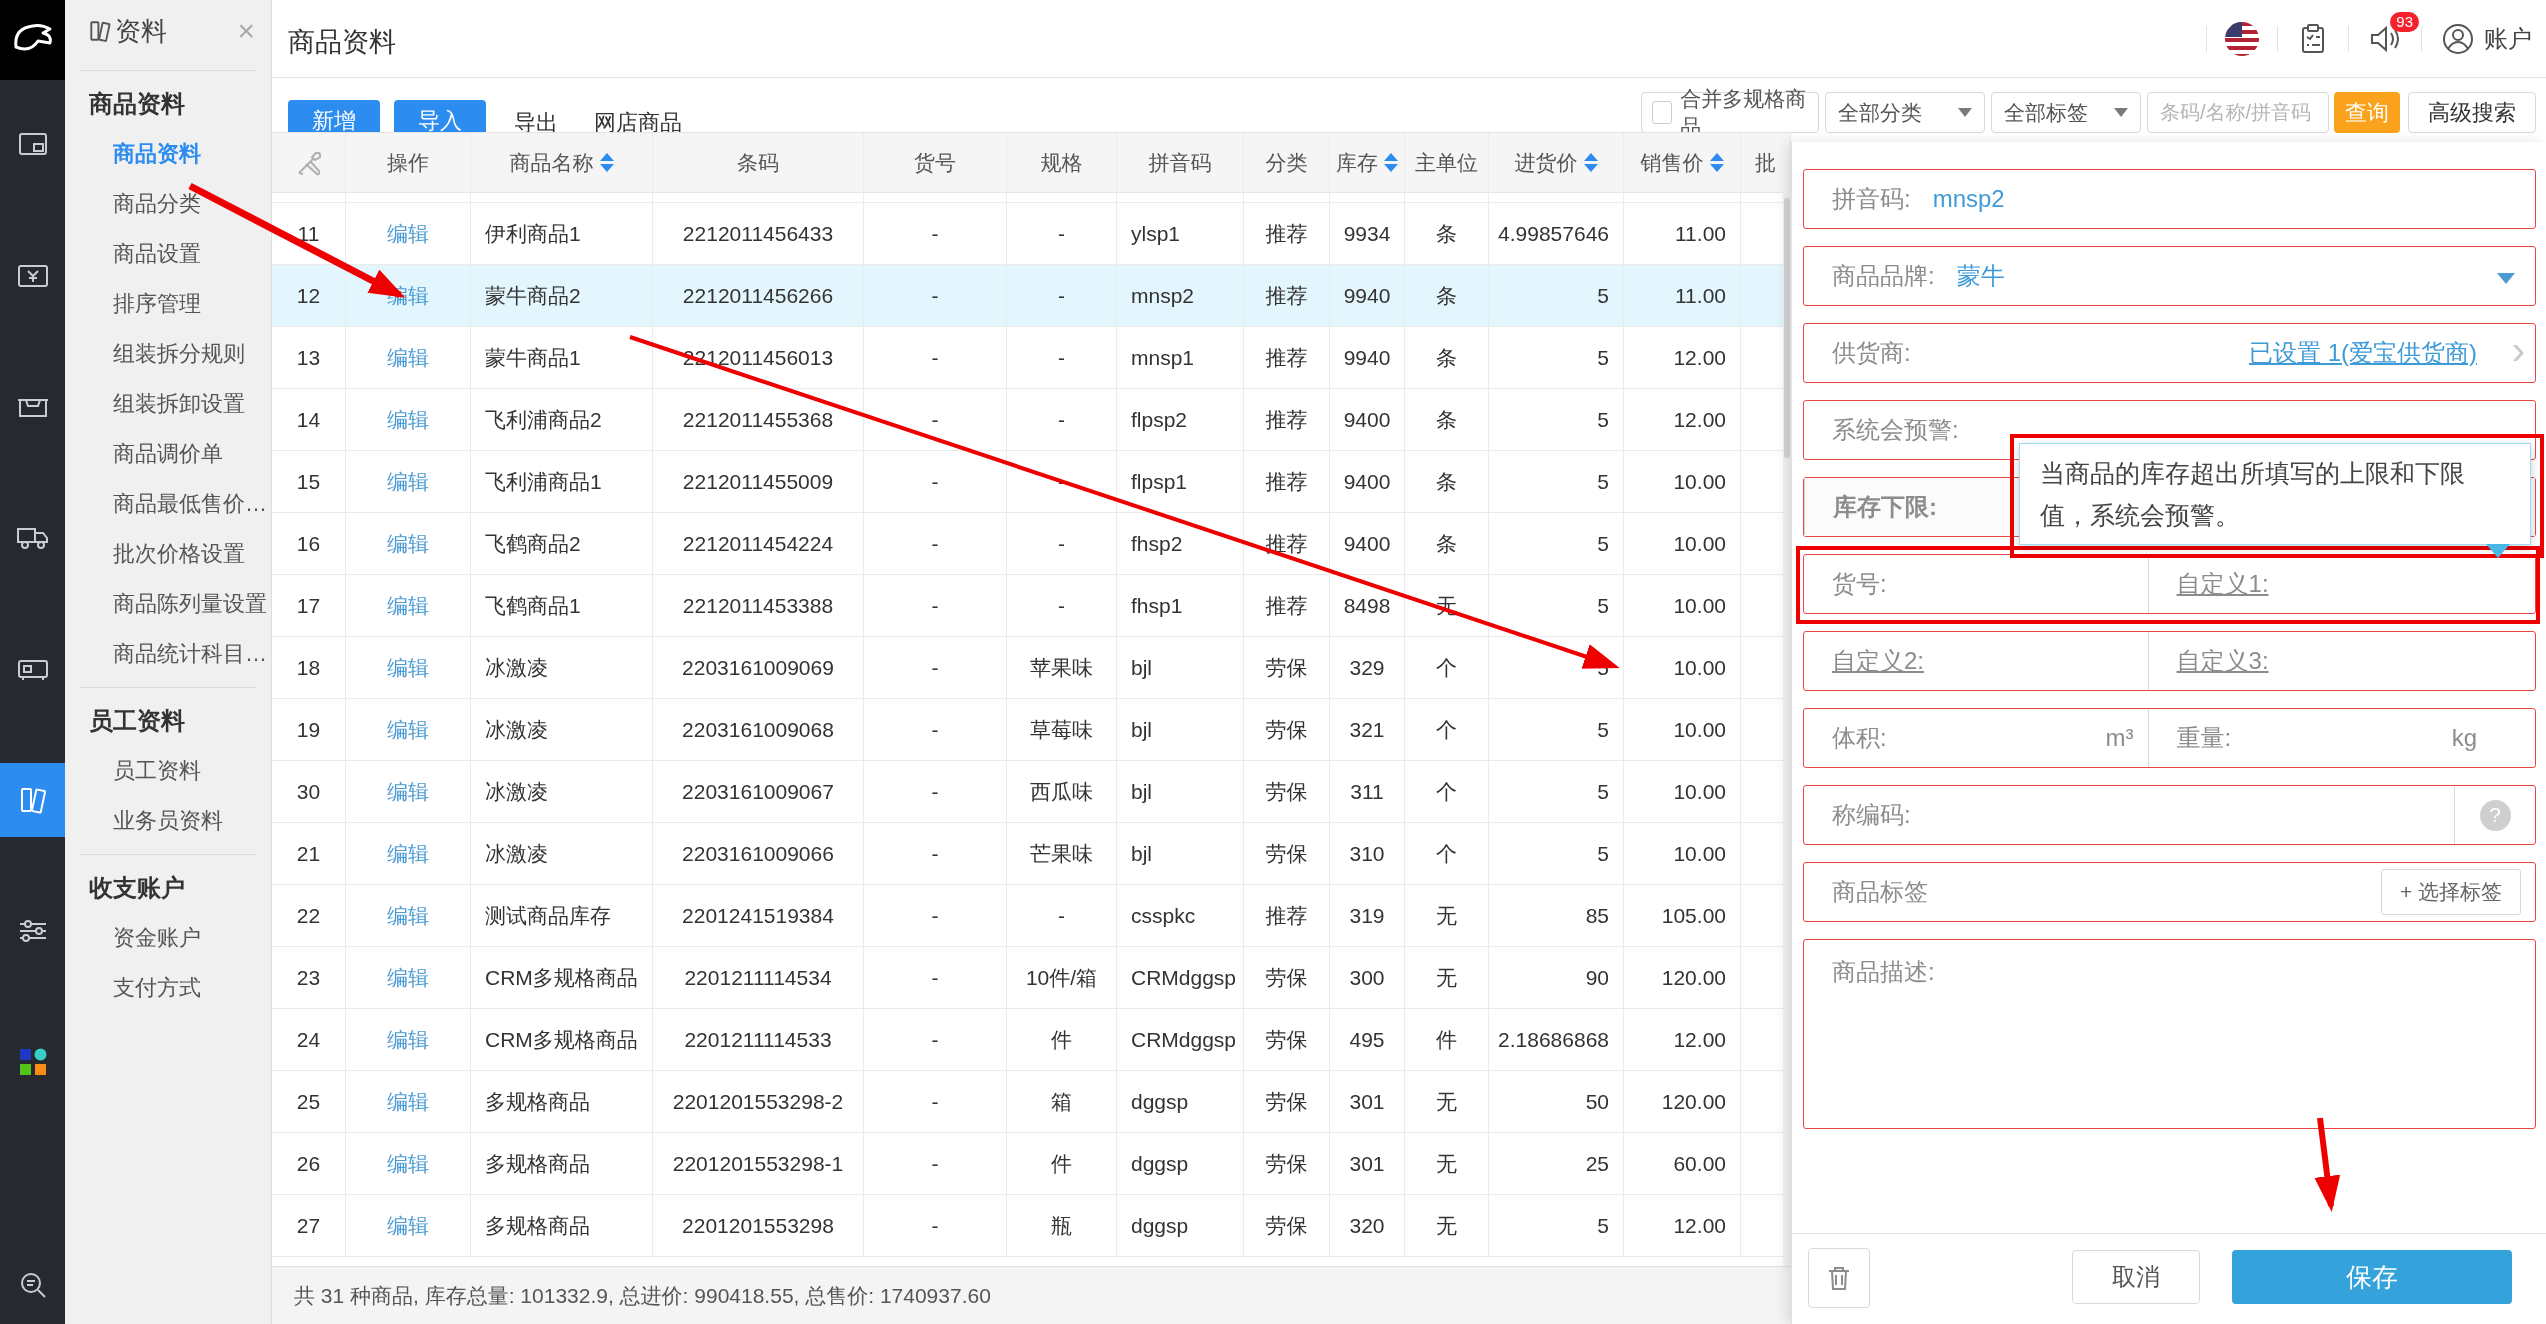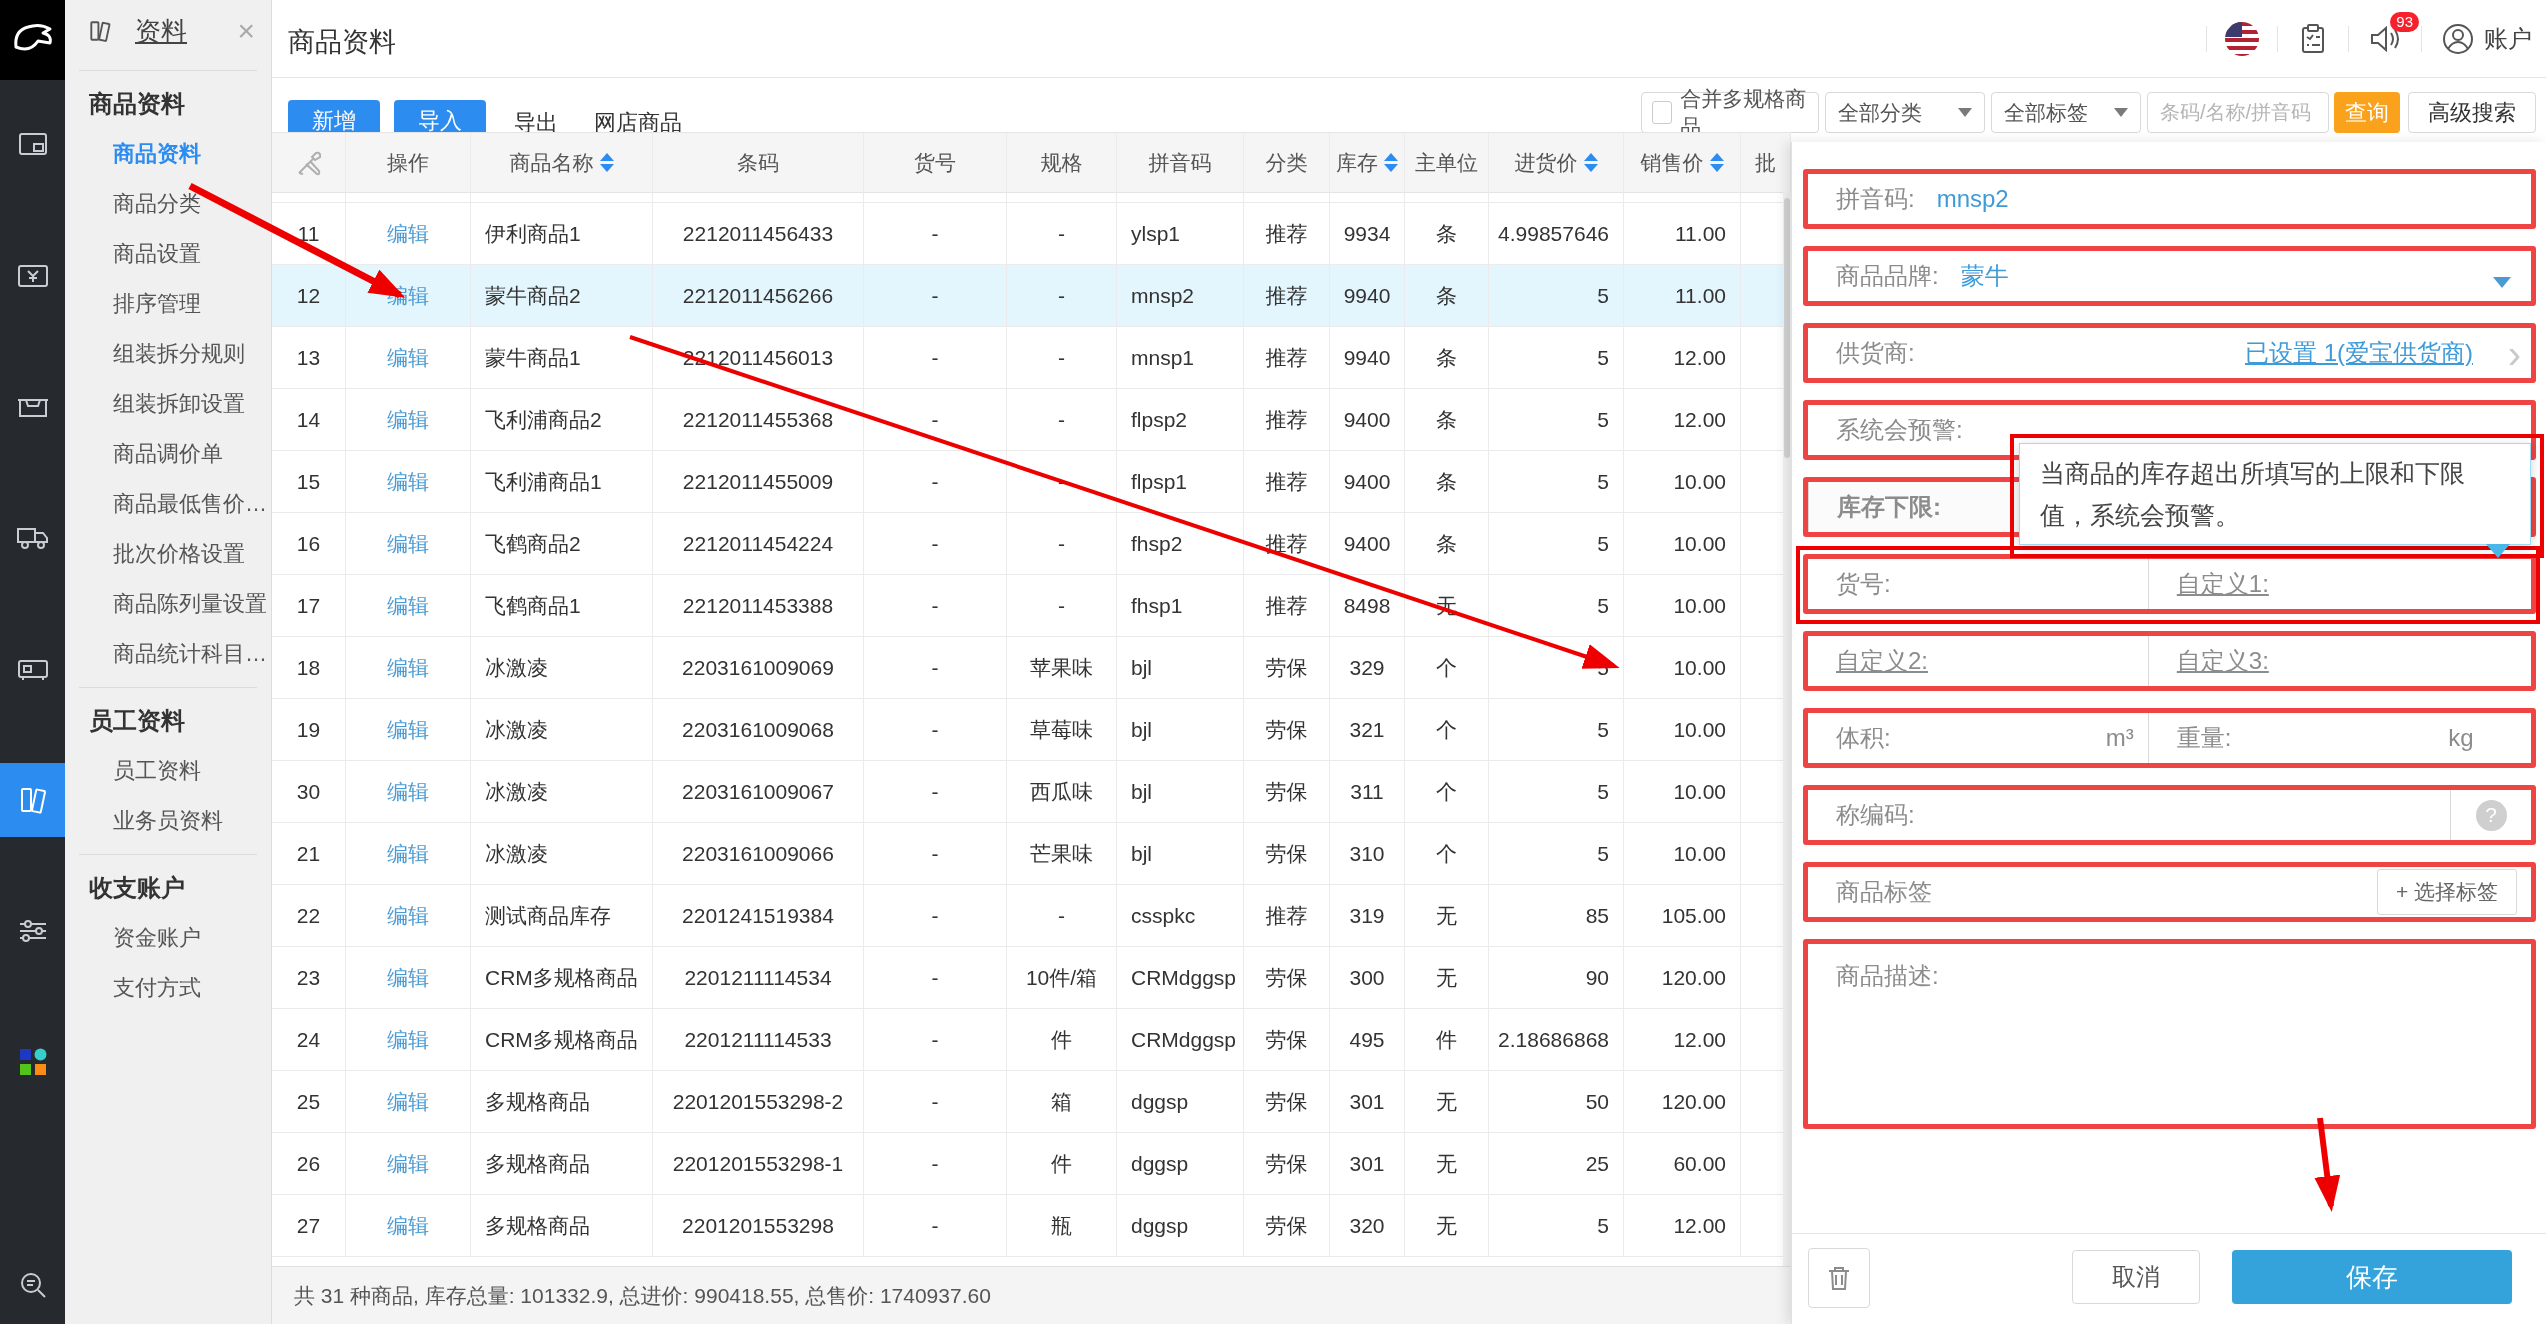--- a/index.html
+++ b/index.html
@@ -12,21 +12,21 @@
   #rail{position:absolute;left:0;top:0;width:65px;height:1324px;background:#26292e;}
   #logo{width:65px;height:80px;background:#000;display:flex;align-items:center;justify-content:center;}
   .rail-item{width:65px;height:74px;display:flex;align-items:center;justify-content:center;}
   .rail-item.active{background:#2d8cf0;}
   .rail-item svg{stroke:#c8cdd4;fill:none;stroke-width:2;}
   .rail-item.active svg{stroke:#fff;}
   #rail-bottom{position:absolute;bottom:8px;left:0;width:65px;height:60px;display:flex;align-items:center;justify-content:center;}
   
   #sidebar{position:absolute;left:65px;top:0;width:207px;height:1324px;background:#f0f0f0;border-right:1px solid #ddd;box-sizing:border-box;}
   #sidebar-header{height:62px;display:flex;align-items:center;padding:0 16px 0 20px;}
-  #sidebar-title{font-size:26px;color:#444;margin-left:20px;flex:1;text-decoration:underline;}
+  #sidebar-title{font-size:26px;color:#444;margin-left:0;flex:1;}
   #sidebar-close{font-size:30px;color:#aaa;cursor:pointer;line-height:1;}
   .side-divider{height:1px;background:#dcdcdc;margin:8px 14px;}
   ul.side-list{list-style:none;margin:0;padding:0 0 0 0;}
   ul.side-list li{line-height:50px;white-space:nowrap;overflow:hidden;text-overflow:ellipsis;}
   li.side-group{font-size:24px;color:#333;padding-left:24px;font-weight:bold;margin-top:6px;}
   li.side-item{font-size:22px;color:#555;padding-left:48px;cursor:pointer;}
   li.side-item.active{color:#2d8cf0;font-weight:bold;}
   
   #topbar{position:absolute;left:272px;top:0;right:0;height:78px;background:#fff;border-bottom:1px solid #e5e5e5;box-sizing:border-box;}
   #page-title{position:absolute;left:16px;top:24px;font-size:27px;color:#333;}
@@ -70,21 +70,21 @@
   .link{color:#4a9ad4;cursor:pointer;}
   .sorts{display:inline-flex;flex-direction:column;gap:3px;}
   .sorts i{display:block;width:0;height:0;border-left:7px solid transparent;border-right:7px solid transparent;}
   .sorts .up{border-bottom:8px solid #2d8cf0;}
   .sorts .dn{border-top:8px solid #2d8cf0;}
   #tfooter{position:absolute;left:0;bottom:0;width:1519px;height:58px;background:#f4f4f4;border-top:1px solid #e0e0e0;display:flex;align-items:center;padding-left:22px;box-sizing:border-box;font-size:21px;color:#555;}
   #vscroll{position:absolute;right:0;top:60px;width:8px;bottom:58px;background:#f3f3f3;}
   #vscroll .thumb{position:absolute;top:6px;left:1px;width:6px;height:260px;border-radius:3px;background:#d4d4d4;}
   
   #panel{position:absolute;left:1791px;top:142px;right:0;bottom:0;background:#fff;border-left:1px solid #e0e0e0;box-shadow:-5px 0 12px rgba(0,0,0,0.10);box-sizing:border-box;padding:27px 10px 0 11px;}
-  .prow{position:relative;box-sizing:border-box;height:60px;border:5px solid #ef4444;border-radius:3px;background:#fff;display:flex;align-items:center;padding:0 14px 0 28px;margin-bottom:17px;font-size:24px;color:#8c8c8c;}
+  .prow{position:relative;box-sizing:border-box;height:60px;border:1px solid #ef4444;border-radius:3px;background:#fff;display:flex;align-items:center;padding:0 14px 0 28px;margin-bottom:17px;font-size:24px;color:#8c8c8c;}
   .prow.split{padding:0;}
   .prow .half{position:relative;box-sizing:border-box;height:100%;display:flex;align-items:center;padding:0 14px 0 28px;flex:0 0 47%;}
   .prow .half.rgt{flex:1;border-left:1px solid #d9d9d9;background:#fbfbfb;font-weight:bold;}
   .plabel{white-space:nowrap;}
   .plabel.u{text-decoration:underline;}
   .pvalue{color:#3f9bd8;margin-left:22px;}
   .pright{margin-left:auto;color:#8c8c8c;}
   .pcaret{position:absolute;right:20px;top:26px;width:0;height:0;border-left:9px solid transparent;border-right:9px solid transparent;border-top:11px solid #4a9ad4;}
   .chev{position:absolute;right:10px;top:4px;font-size:40px;color:#c9c9c9;font-weight:400;}
   .sup-val{margin-left:auto;margin-right:44px;color:#3f9bd8;text-decoration:underline;cursor:pointer;}

